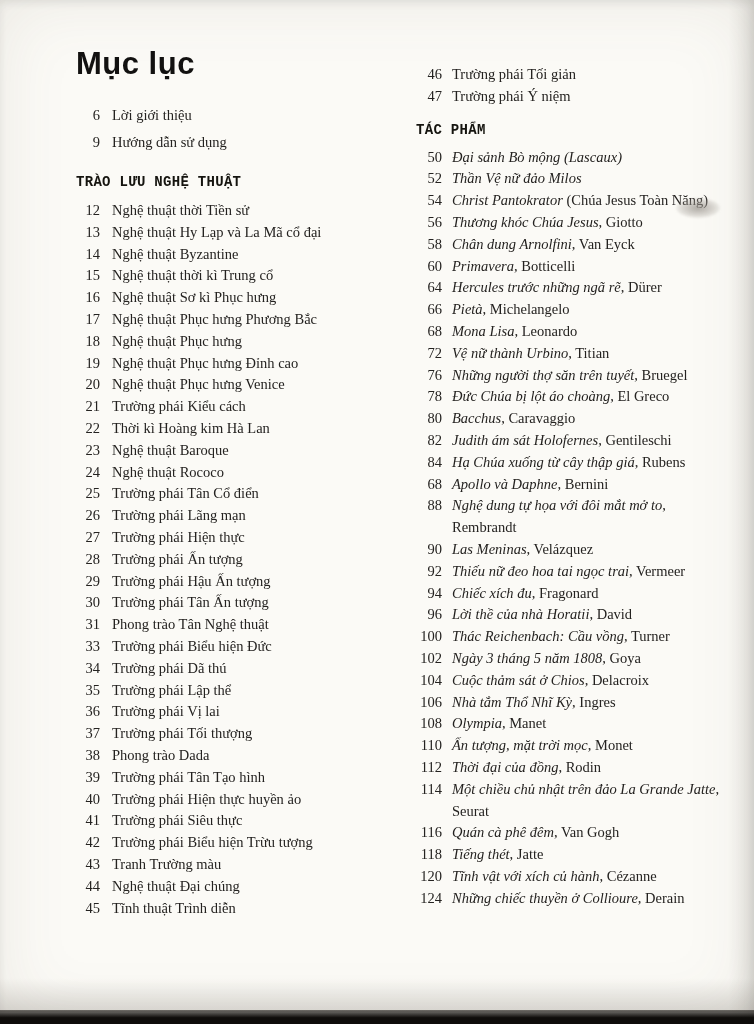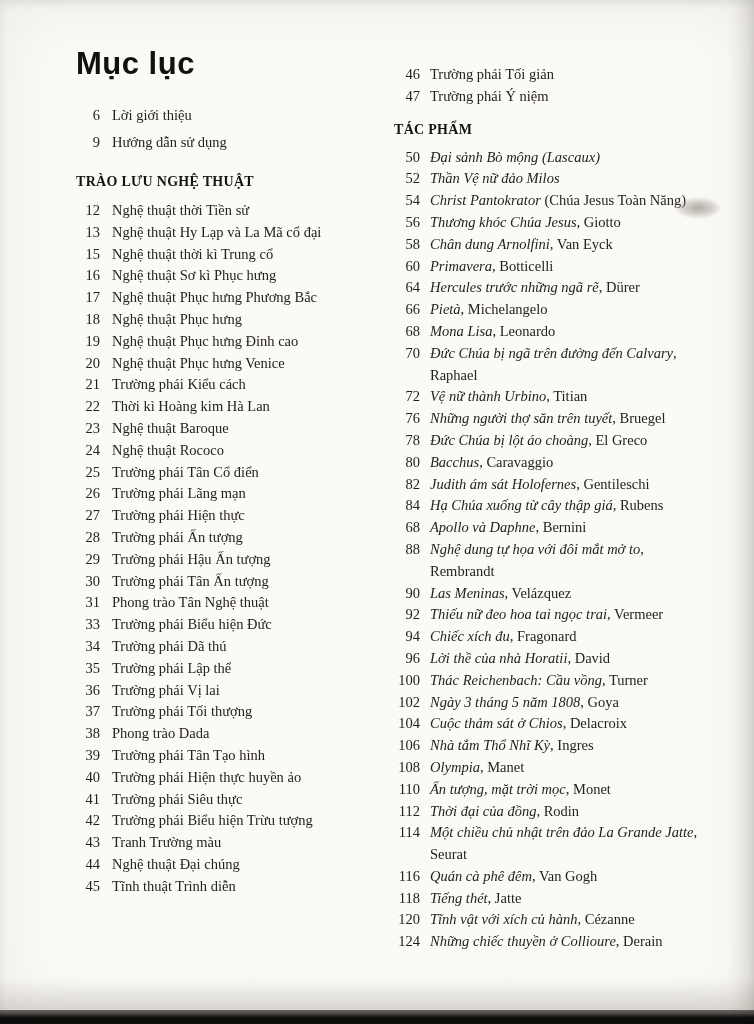--- a/index.html
+++ b/index.html
@@ -11,34 +11,34 @@
     overflow:hidden;
     font-family:"Liberation Serif", serif;
     color:#242220;
     box-shadow:
       inset 0 0 70px rgba(95,85,70,0.10),
       inset 0 3px 8px rgba(0,0,0,0.06),
       inset -6px 0 14px rgba(0,0,0,0.05);
   }
   .col{position:absolute;}
   .col-left{left:76px;top:46px;width:300px;}
-  .col-right{left:394px;top:64px;width:312px;}
+  .col-right{left:416px;top:64px;width:312px;}
 
   .title{
     font-family:"Liberation Sans", sans-serif;
     font-weight:bold;
     font-size:31px;
     line-height:36px;
     letter-spacing:0.5px;
     margin:0 0 20px 0;
     color:#121110;
   }
 
   .section-header{
-    font-family:Liberation Serif, serif;
+    font-family:Liberation Mono, monospace;
     font-weight:bold;
     font-size:14px;
     letter-spacing:0.3px;
     color:#15140f;
   }
   .col-left .section-header{margin:18px 0 10px 0;}
   .col-right .section-header{margin:14px 0 9px 0;}
 
   .list{display:block;}
   .row{
@@ -111,20 +111,24 @@
 
     <div class="row">
         <span class="num">12</span>
         <span class="label">Nghệ thuật thời Tiền sử</span>
       </div>
         <div class="row">
         <span class="num">13</span>
         <span class="label">Nghệ thuật Hy Lạp và La Mã cổ đại</span>
       </div>
         <div class="row">
+        <span class="num">14</span>
+        <span class="label">Nghệ thuật Byzantine</span>
+      </div>
+        <div class="row">
         <span class="num">15</span>
         <span class="label">Nghệ thuật thời kì Trung cổ</span>
       </div>
         <div class="row">
         <span class="num">16</span>
         <span class="label">Nghệ thuật Sơ kì Phục hưng</span>
       </div>
         <div class="row">
         <span class="num">17</span>
         <span class="label">Nghệ thuật Phục hưng Phương Bắc</span>
@@ -286,24 +290,20 @@
         <span class="num">64</span>
         <span class="label"><i class="work-title">Hercules trước những ngã rẽ</i><span class="work-rest">, Dürer</span></span>
       </div>
         <div class="row">
         <span class="num">66</span>
         <span class="label"><i class="work-title">Pietà</i><span class="work-rest">, Michelangelo</span></span>
       </div>
         <div class="row">
         <span class="num">68</span>
         <span class="label"><i class="work-title">Mona Lisa</i><span class="work-rest">, Leonardo</span></span>
-      </div>
-        <div class="row">
-        <span class="num">70</span>
-        <span class="label"><i class="work-title">Đức Chúa bị ngã trên đường đến Calvary</i><span class="work-rest">, Raphael</span></span>
       </div>
         <div class="row">
         <span class="num">72</span>
         <span class="label"><i class="work-title">Vệ nữ thành Urbino</i><span class="work-rest">, Titian</span></span>
       </div>
         <div class="row">
         <span class="num">76</span>
         <span class="label"><i class="work-title">Những người thợ săn trên tuyết</i><span class="work-rest">, Bruegel</span></span>
       </div>
         <div class="row">

